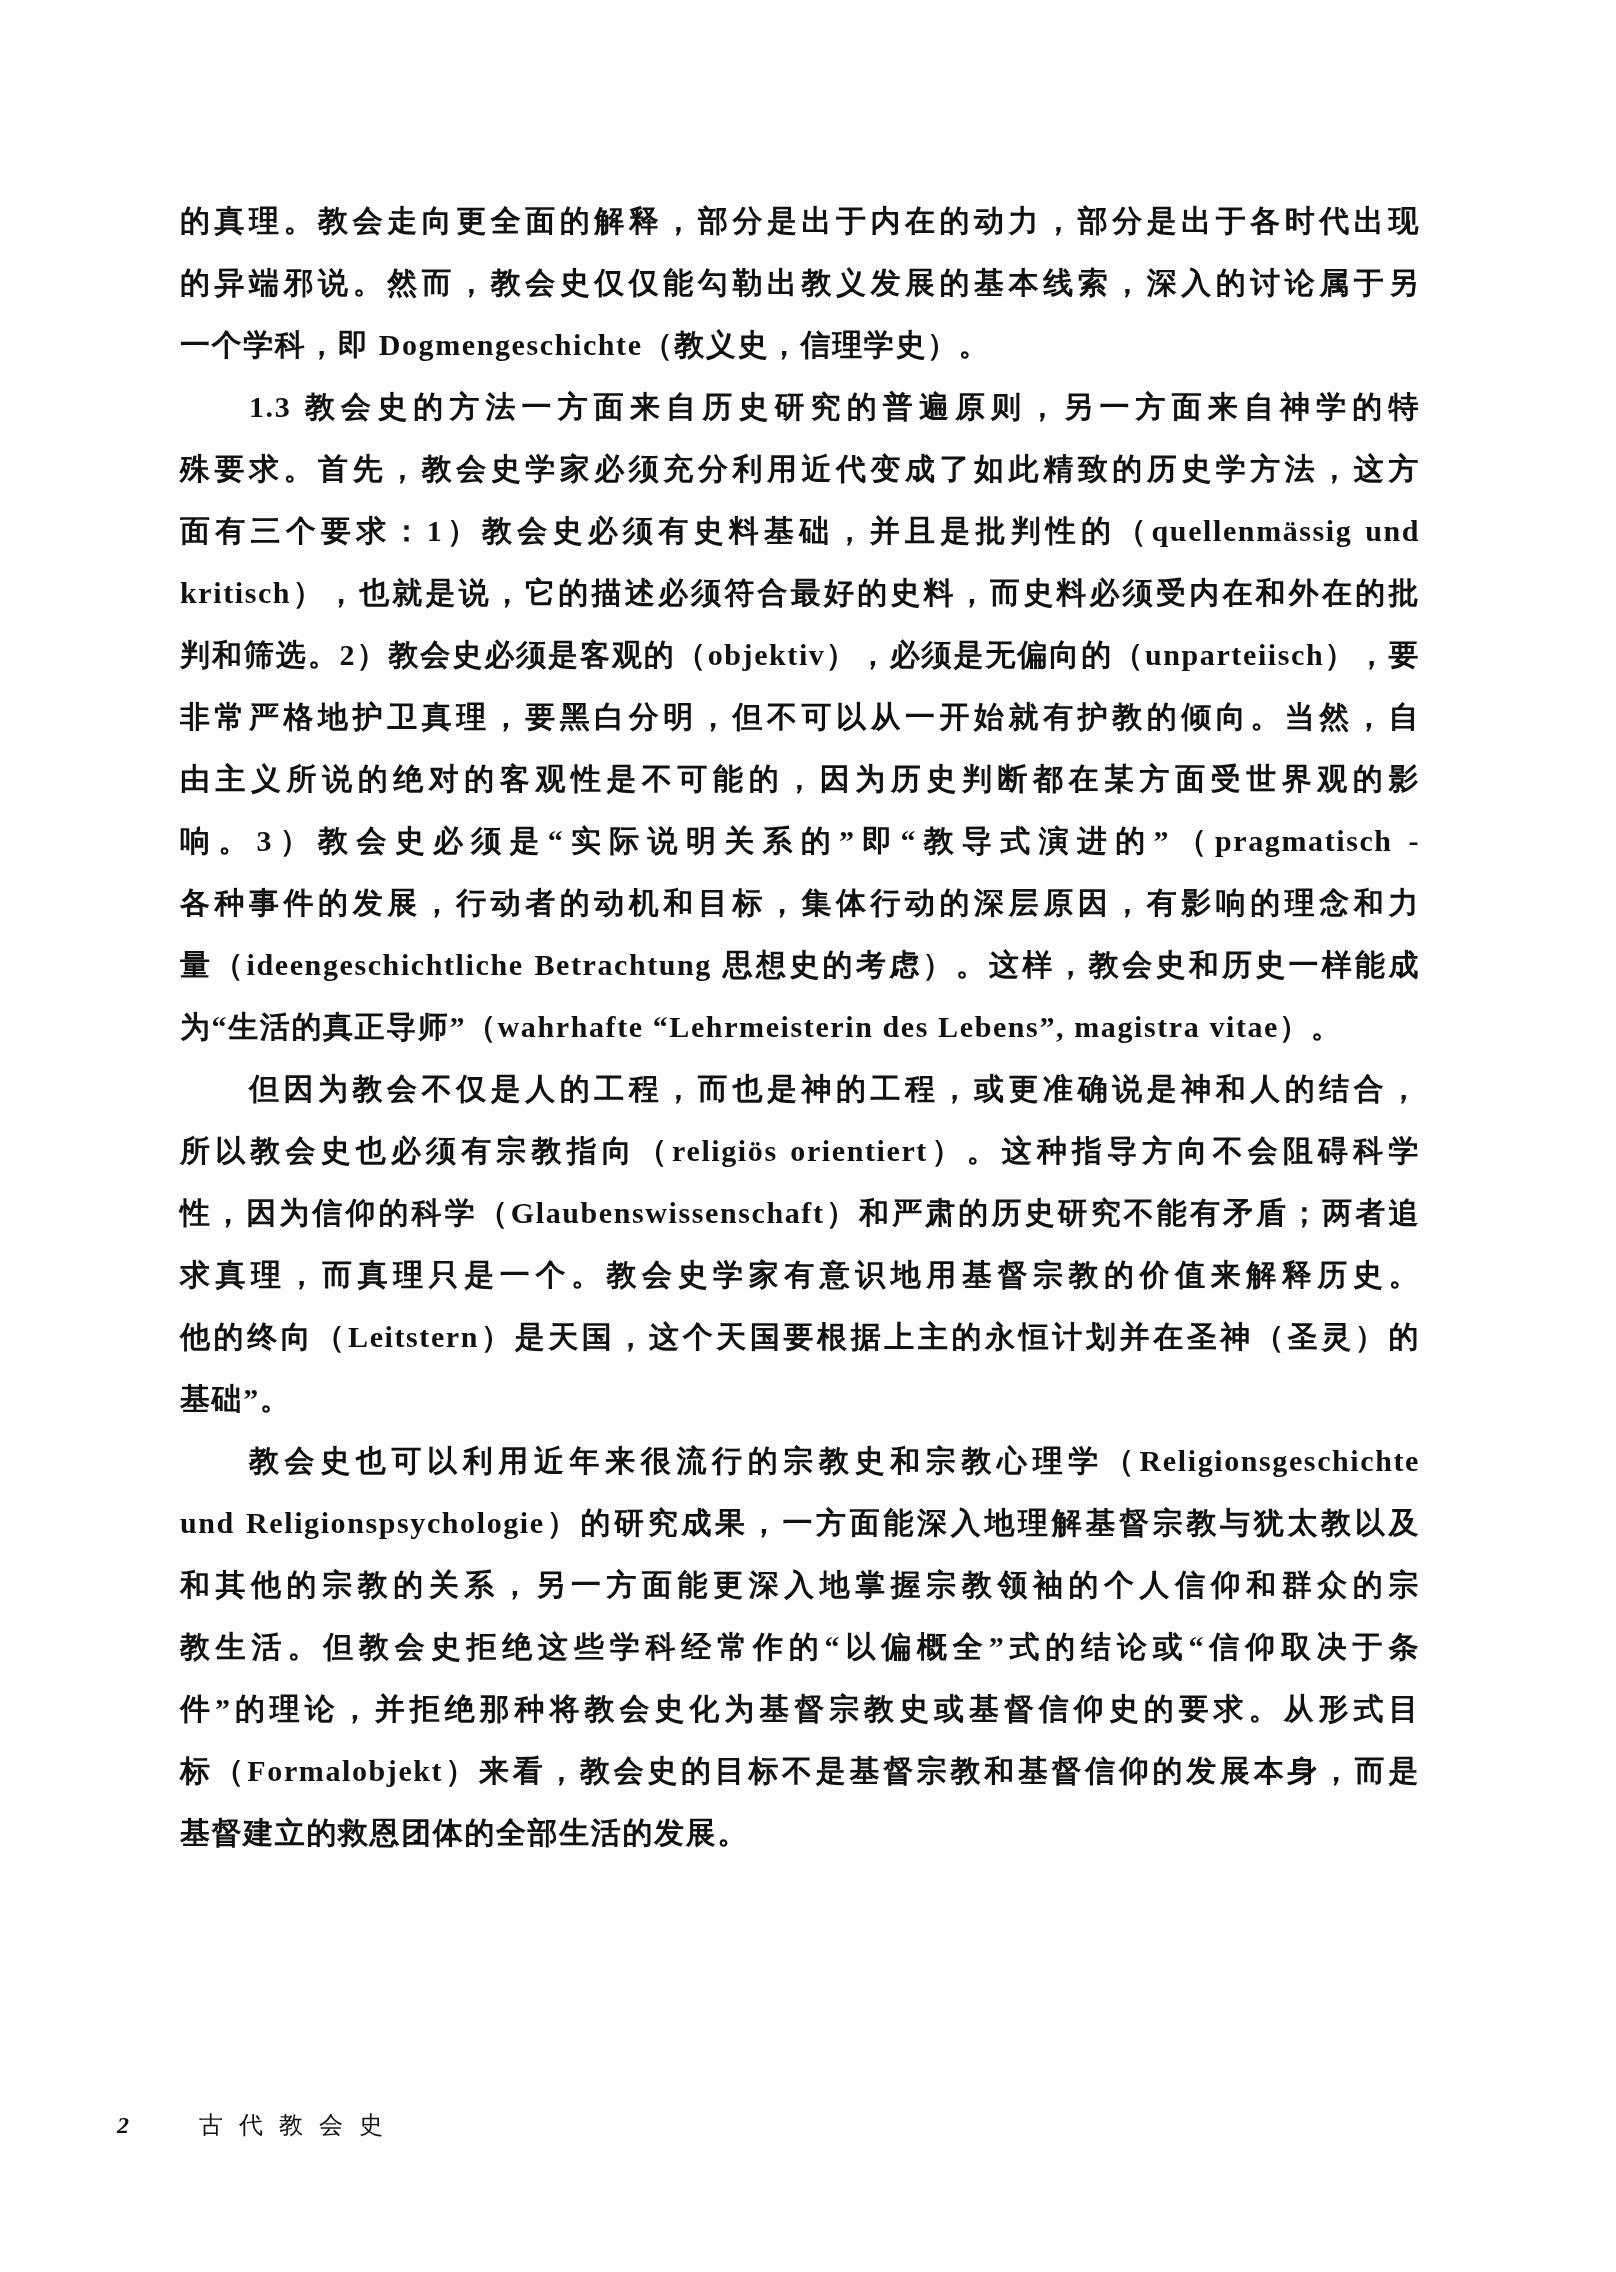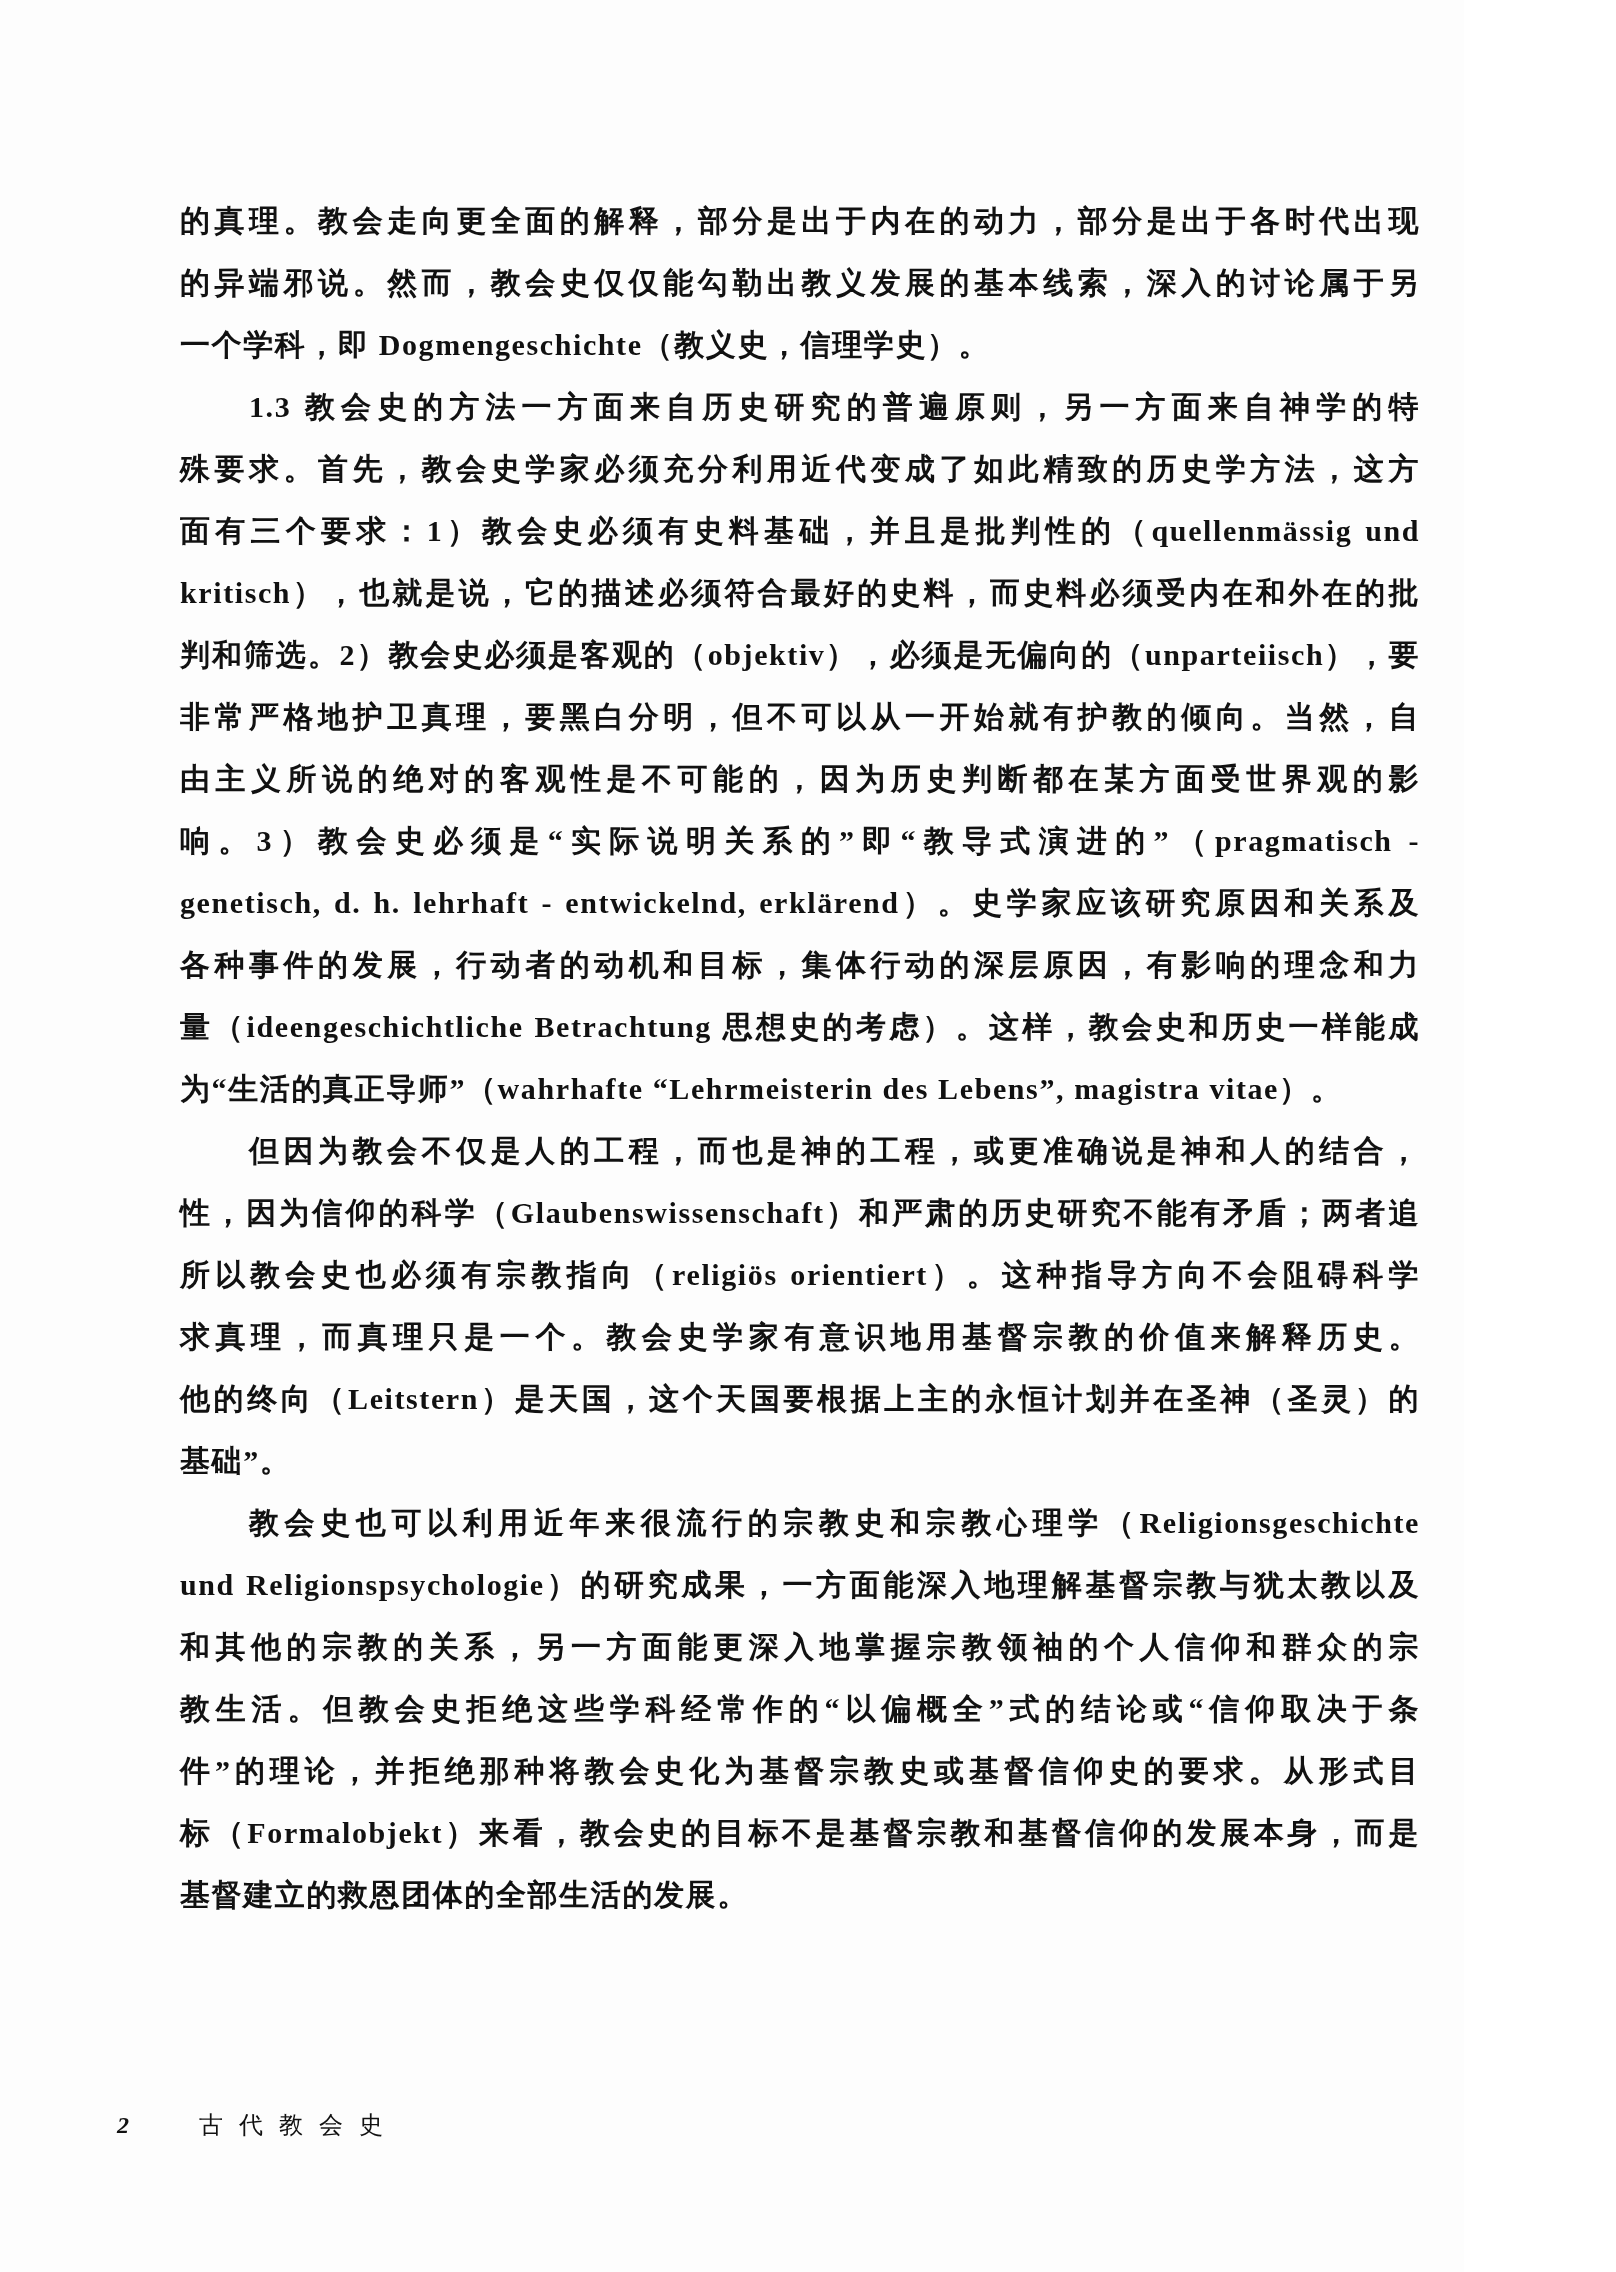--- a/index.html
+++ b/index.html
@@ -88,30 +88,29 @@
 
     <div>
       <span class="line indent">1.3 教会史的方法一方面来自历史研究的普遍原则，另一方面来自神学的特</span>
       <span class="line">殊要求。首先，教会史学家必须充分利用近代变成了如此精致的历史学方法，这方</span>
       <span class="line">面有三个要求：1）教会史必须有史料基础，并且是批判性的（quellenmässig und</span>
       <span class="line">kritisch），也就是说，它的描述必须符合最好的史料，而史料必须受内在和外在的批</span>
       <span class="line">判和筛选。2）教会史必须是客观的（objektiv），必须是无偏向的（unparteiisch），要</span>
       <span class="line">非常严格地护卫真理，要黑白分明，但不可以从一开始就有护教的倾向。当然，自</span>
       <span class="line">由主义所说的绝对的客观性是不可能的，因为历史判断都在某方面受世界观的影</span>
       <span class="line">响。3）教会史必须是“实际说明关系的”即“教导式演进的”（pragmatisch -</span>
-      <span class="line">genetisch, d. h. lehrhaft - entwickelnd, erklärend）。史学家应该研究原因和关系及</span>
       <span class="line">各种事件的发展，行动者的动机和目标，集体行动的深层原因，有影响的理念和力</span>
       <span class="line">量（ideengeschichtliche Betrachtung 思想史的考虑）。这样，教会史和历史一样能成</span>
       <span class="line last">为“生活的真正导师”（wahrhafte “Lehrmeisterin des Lebens”, magistra vitae）。</span>
     </div>
 
     <div>
       <span class="line indent">但因为教会不仅是人的工程，而也是神的工程，或更准确说是神和人的结合，</span>
+      <span class="line">所以教会史也必须有宗教指向（religiös orientiert）。这种指导方向不会阻碍科学</span>
       <span class="line">性，因为信仰的科学（Glaubenswissenschaft）和严肃的历史研究不能有矛盾；两者追</span>
-      <span class="line">所以教会史也必须有宗教指向（religiös orientiert）。这种指导方向不会阻碍科学</span>
       <span class="line">求真理，而真理只是一个。教会史学家有意识地用基督宗教的价值来解释历史。</span>
       <span class="line">他的终向（Leitstern）是天国，这个天国要根据上主的永恒计划并在圣神（圣灵）的</span>
       <span class="line last">基础”。</span>
     </div>
 
     <div>
       <span class="line indent">教会史也可以利用近年来很流行的宗教史和宗教心理学（Religionsgeschichte</span>
       <span class="line">und Religionspsychologie）的研究成果，一方面能深入地理解基督宗教与犹太教以及</span>
       <span class="line">和其他的宗教的关系，另一方面能更深入地掌握宗教领袖的个人信仰和群众的宗</span>
       <span class="line">教生活。但教会史拒绝这些学科经常作的“以偏概全”式的结论或“信仰取决于条</span>

